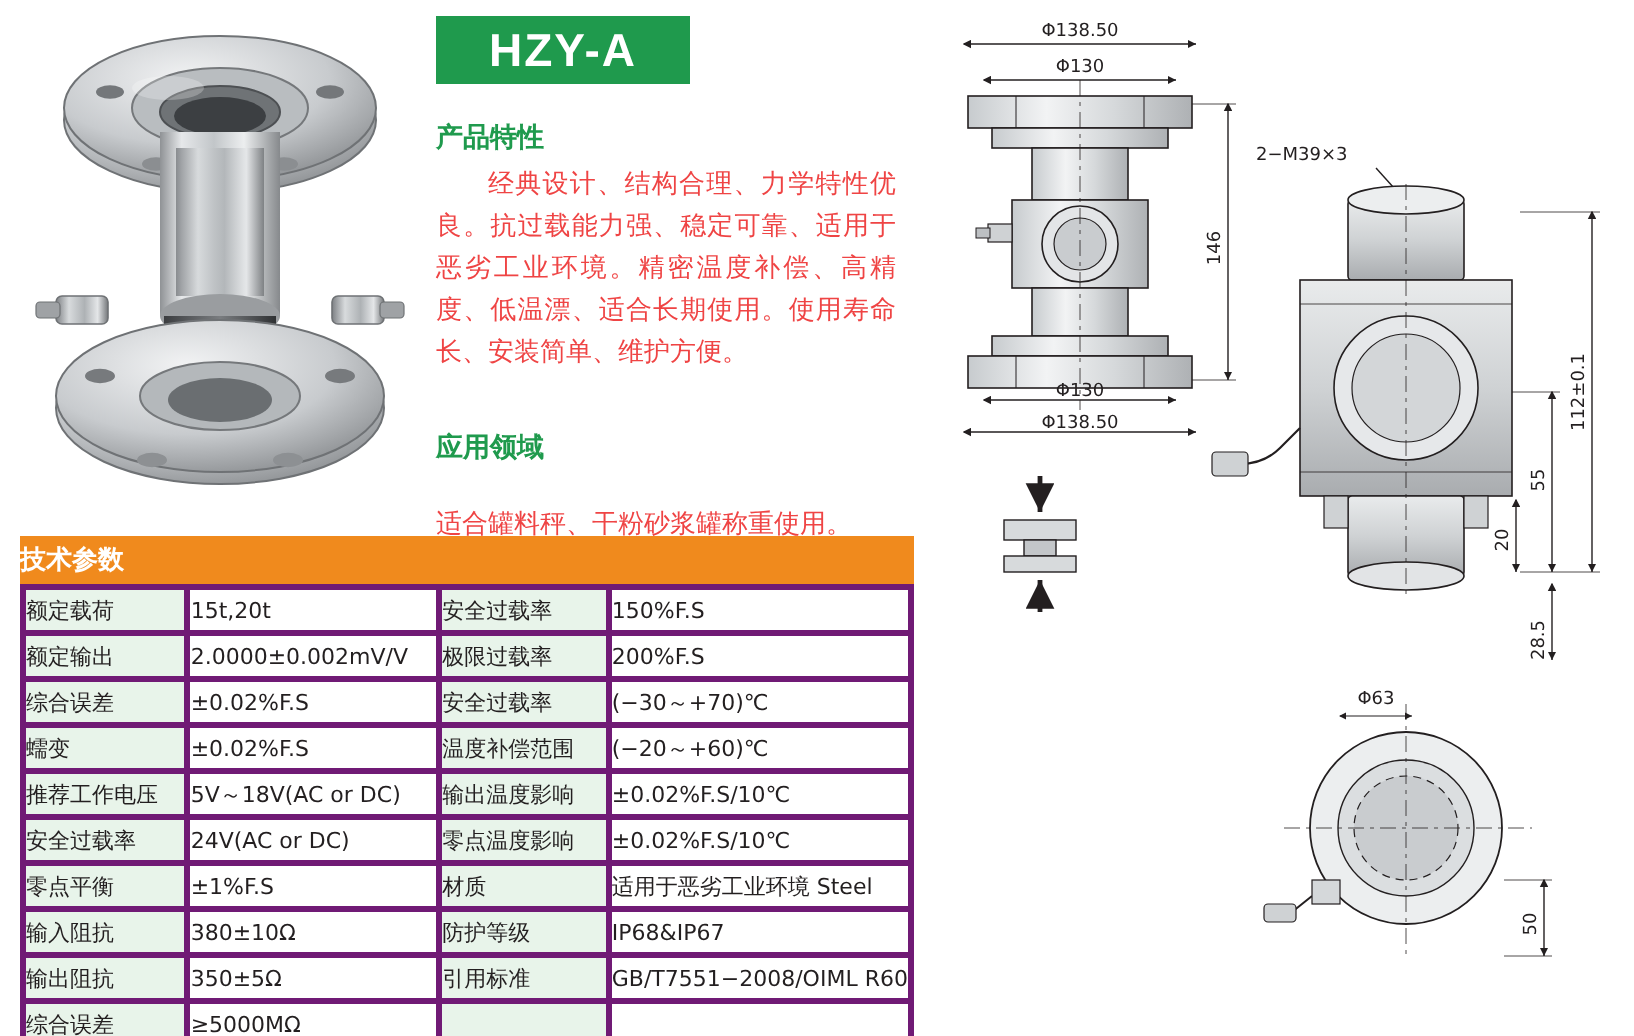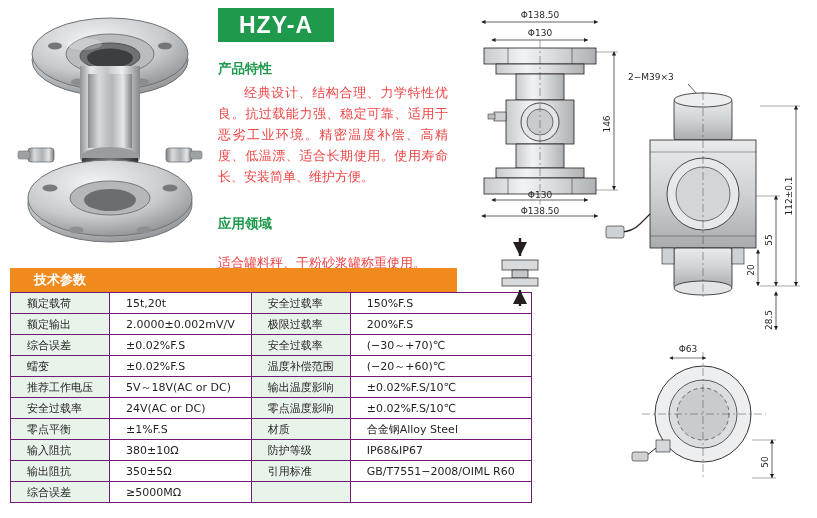--- a/index.html
+++ b/index.html
@@ -12,21 +12,21 @@
     color:#231f20;
   }
   
   .photo{
     position:absolute;left:10px;top:8px;width:200px;height:250px;
   }
   .photo svg{display:block;}
 
   
   .title-box{
-    position:absolute;left:218px;top:8px;width:116px;height:34px;
+    position:absolute;left:218px;top:8px;width:127px;height:34px;
     background:#1f9a4d;
     display:flex;align-items:center;justify-content:center;
   }
   .title-box .t{
     color:#ffffff;font-size:23px;font-weight:bold;letter-spacing:1px;
     font-family:"Liberation Sans",sans-serif;
   }
   .section-head{
     position:absolute;color:#1f9a4d;font-size:13.5px;font-weight:bold;
     font-family:"DejaVu Sans",sans-serif;
@@ -37,33 +37,33 @@
     text-align:justify;
   }
 
   
   .spec-title{
     position:absolute;left:10px;top:268px;width:447px;height:24px;
     background:#f08a1d;
     display:flex;align-items:center;
   }
   .spec-title span{
-    color:#ffffff;font-size:13px;font-weight:bold;margin-left:24px;
+    color:#ffffff;font-size:13px;font-weight:bold;margin-left:0;
     font-family:"DejaVu Sans",sans-serif;
   }
   table.spec{
     position:absolute;left:10px;top:292px;width:447px;
     border-collapse:collapse;
     font-size:11px;
     font-family:"DejaVu Sans",sans-serif;
   }
   table.spec td{
-    border:1px solid #701a75;
+    border:3px solid #701a75;
     height:20px;
-    padding:0 16px;
+    padding:0 0;
     vertical-align:middle;
     white-space:nowrap;
   }
   table.spec td.k{background:#e8f4ea;width:88px;}
   table.spec td.v{background:#ffffff;width:132px;}
   table.spec td.k2{background:#e8f4ea;width:92px;}
   table.spec td.v2{background:#ffffff;width:135px;}
 
   
   .draw{
@@ -193,21 +193,21 @@
     <tr>
       <td class="k">安全过载率</td>
       <td class="v">24V(AC or DC)</td>
       <td class="k2">零点温度影响</td>
       <td class="v2">±0.02%F.S/10℃</td>
     </tr>
     <tr>
       <td class="k">零点平衡</td>
       <td class="v">±1%F.S</td>
       <td class="k2">材质</td>
-      <td class="v2">合金钢Alloy Steel</td>
+      <td class="v2">适用于恶劣工业环境 Steel</td>
     </tr>
     <tr>
       <td class="k">输入阻抗</td>
       <td class="v">380±10Ω</td>
       <td class="k2">防护等级</td>
       <td class="v2">IP68&amp;IP67</td>
     </tr>
     <tr>
       <td class="k">输出阻抗</td>
       <td class="v">350±5Ω</td>

